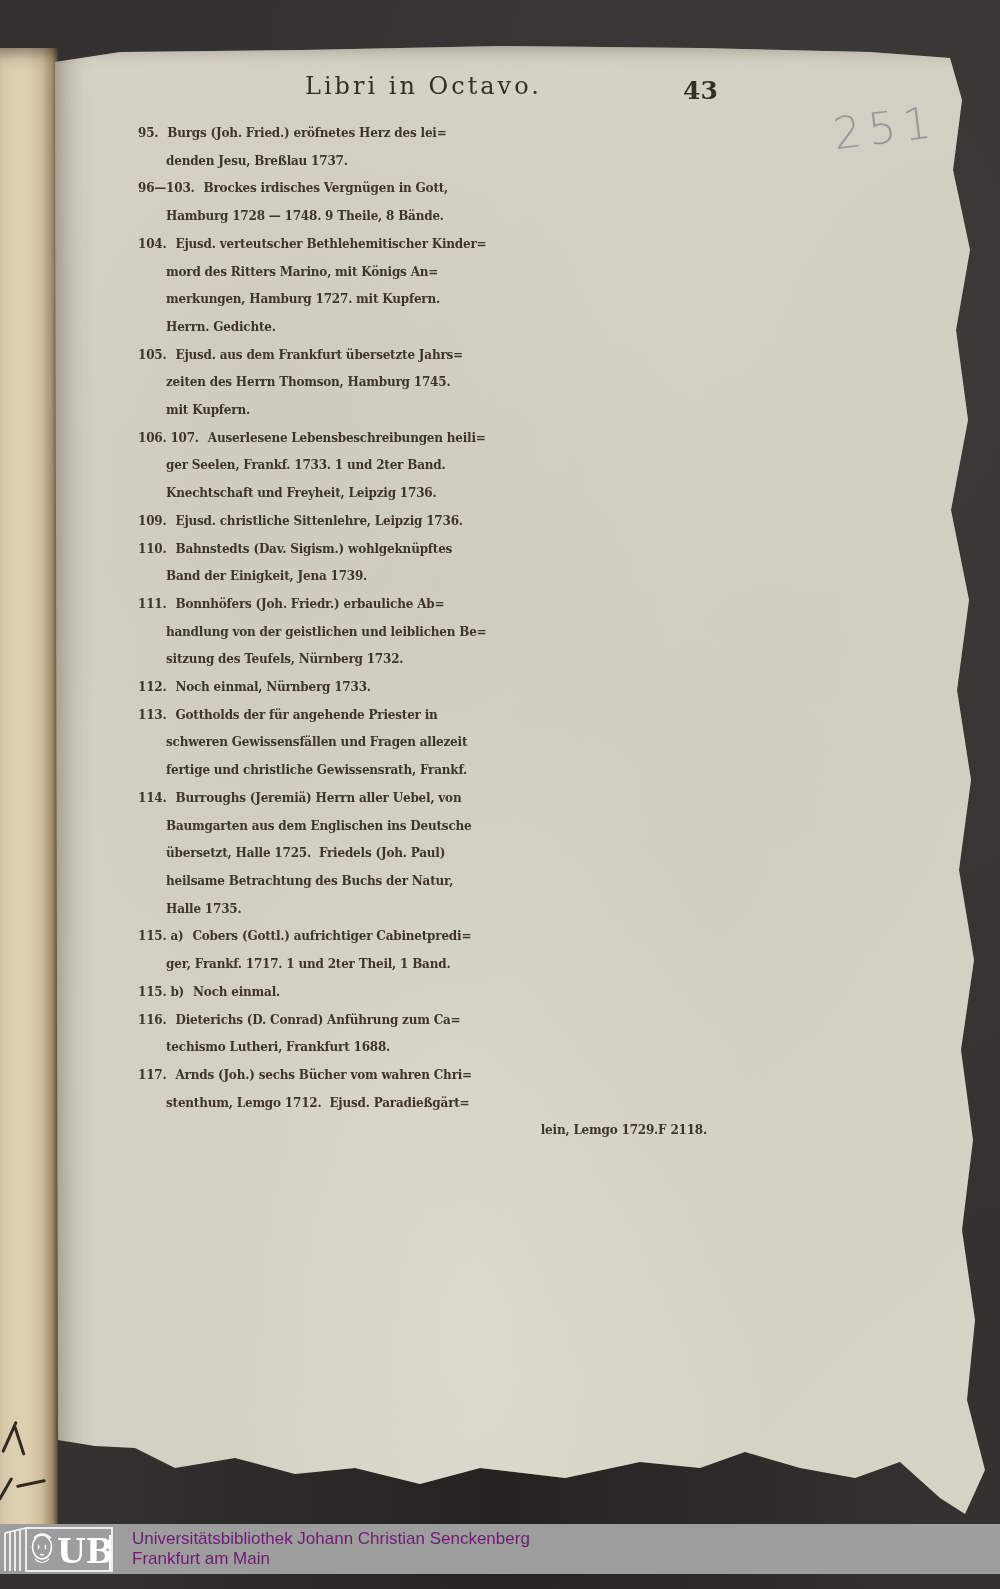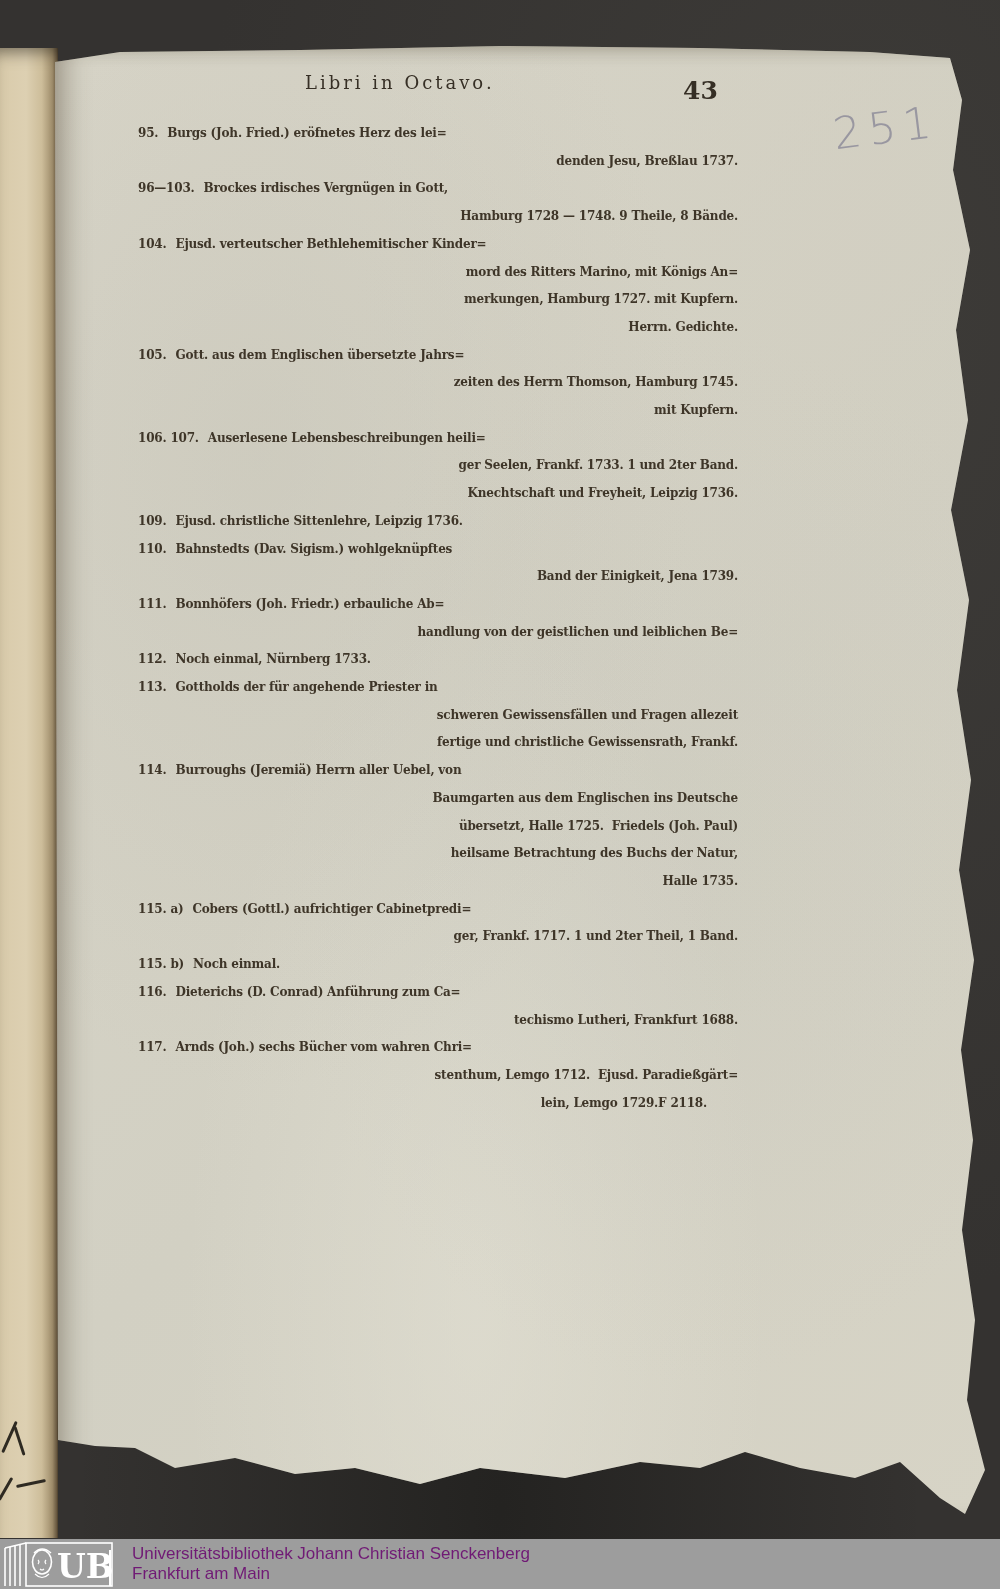--- a/index.html
+++ b/index.html
@@ -33,43 +33,43 @@
       907px 54px,898px 124px,915px 204px,901px 284px,913px 374px,896px 464px,
       914px 554px,902px 644px,916px 734px,904px 824px,919px 914px,906px 1004px,
       918px 1094px,907px 1184px,920px 1274px,912px 1354px,930px 1424px,910px 1468px,
       885px 1452px,845px 1416px,800px 1432px,745px 1422px,690px 1406px,645px 1422px,
       585px 1416px,510px 1432px,425px 1422px,365px 1438px,300px 1422px,240px 1428px,
       180px 1412px,120px 1422px,80px 1402px,40px 1400px,3px 1394px
     );
   }
   .running-head{
     position:absolute;left:250px;top:26px;width:400px;
-    font-size:18px;letter-spacing:3px;color:#362f25;font-weight:500;
+    font-size:24px;letter-spacing:3px;color:#362f25;font-weight:500;
   }
   .page-num{
     position:absolute;left:628px;top:30px;font-size:25px;color:#362f25;font-weight:bold;
   }
   .pencil{
     position:absolute;left:778px;top:56px;font-family:"DejaVu Sans",sans-serif;
     font-size:44px;font-weight:300;color:#8f8d9b;opacity:.85;
     transform:rotate(-7deg);letter-spacing:7px;
   }
   
   .entries{
     position:absolute;left:83px;top:74px;width:600px;
     font-size:12px;line-height:27.7px;font-weight:bold;color:#3e3528;
     letter-spacing:-0.2px;
   }
   .entries .line{white-space:pre;}
-  .entries .cont{margin-left:80px;text-align:right;}
+  .entries .cont{margin-left:28px;}
   .entries .num{margin-right:9px;}
   .lastrow{display:flex;justify-content:flex-end;margin-left:57px;width:512px;white-space:pre;}
   
   .footer{
-    position:absolute;left:0;bottom:0;width:1000px;height:50px;background:#9d9d9d;
+    position:absolute;left:0;bottom:15px;width:1000px;height:50px;background:#9d9d9d;
     display:flex;align-items:center;
   }
   .footer .logo{margin-left:2px;flex:0 0 auto;}
   .footer .libname{
     margin-left:14px;color:#701a75;font-family:"Liberation Sans",sans-serif;
     font-size:17px;line-height:20px;
   }
 </style>
 </head>
 <body>
@@ -96,41 +96,42 @@
           <div class="line"><span class="num">96—103.</span><span>Brockes irdisches Vergnügen in Gott,</span></div>
           <div class="line cont">Hamburg 1728 — 1748. 9 Theile, 8 Bände.</div>
         </div>
         <div>
           <div class="line"><span class="num">104.</span><span>Ejusd. verteutscher Bethlehemitischer Kinder=</span></div>
           <div class="line cont">mord des Ritters Marino, mit Königs An=</div>
           <div class="line cont">merkungen, Hamburg 1727. mit Kupfern.</div>
           <div class="line cont">Herrn. Gedichte.</div>
         </div>
         <div>
-          <div class="line"><span class="num">105.</span><span>Gott. aus dem Englischen übersetzte Jahrs=</span></div>
+          <div class="line"><span class="num">105.</span><span>Ejusd. aus dem Frankfurt übersetzte Jahrs=</span></div>
           <div class="line cont">zeiten des Herrn Thomson, Hamburg 1745.</div>
           <div class="line cont">mit Kupfern.</div>
         </div>
         <div>
           <div class="line"><span class="num">106. 107.</span><span>Auserlesene Lebensbeschreibungen heili=</span></div>
           <div class="line cont">ger Seelen, Frankf. 1733. 1 und 2ter Band.</div>
         </div>
         <div>
           <div class="line cont">Knechtschaft und Freyheit, Leipzig 1736.</div>
         </div>
         <div>
           <div class="line"><span class="num">109.</span><span>Ejusd. christliche Sittenlehre, Leipzig 1736.</span></div>
         </div>
         <div>
           <div class="line"><span class="num">110.</span><span>Bahnstedts (Dav. Sigism.) wohlgeknüpftes</span></div>
           <div class="line cont">Band der Einigkeit, Jena 1739.</div>
         </div>
         <div>
           <div class="line"><span class="num">111.</span><span>Bonnhöfers (Joh. Friedr.) erbauliche Ab=</span></div>
           <div class="line cont">handlung von der geistlichen und leiblichen Be=</div>
+          <div class="line cont">sitzung des Teufels, Nürnberg 1732.</div>
         </div>
         <div>
           <div class="line"><span class="num">112.</span><span>Noch einmal, Nürnberg 1733.</span></div>
         </div>
         <div>
           <div class="line"><span class="num">113.</span><span>Gottholds der für angehende Priester in</span></div>
           <div class="line cont">schweren Gewissensfällen und Fragen allezeit</div>
           <div class="line cont">fertige und christliche Gewissensrath, Frankf.</div>
         </div>
         <div>

